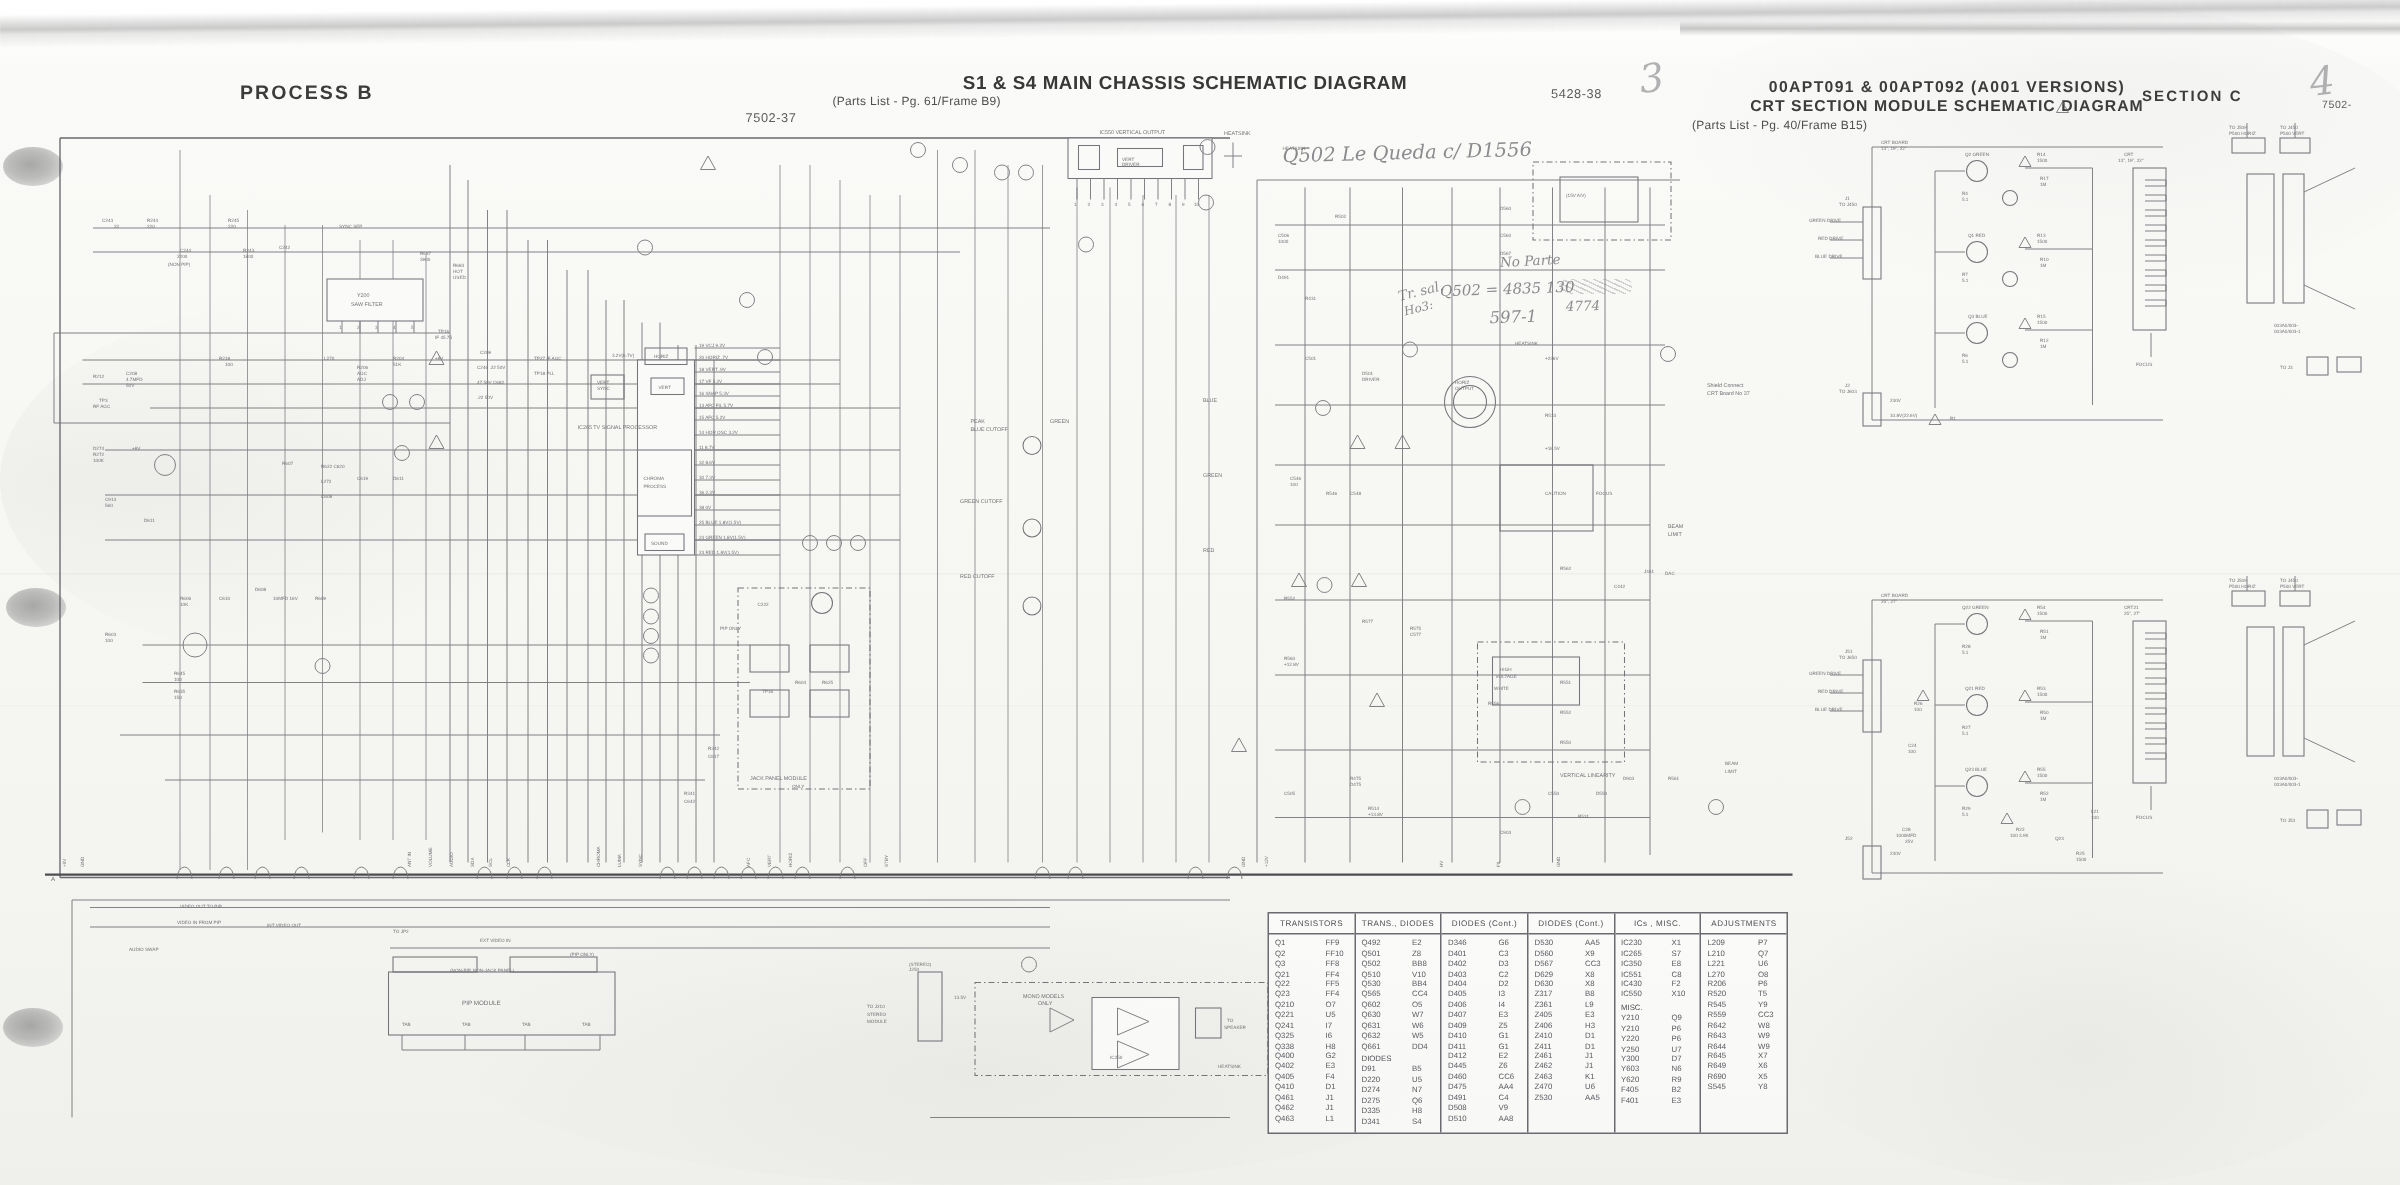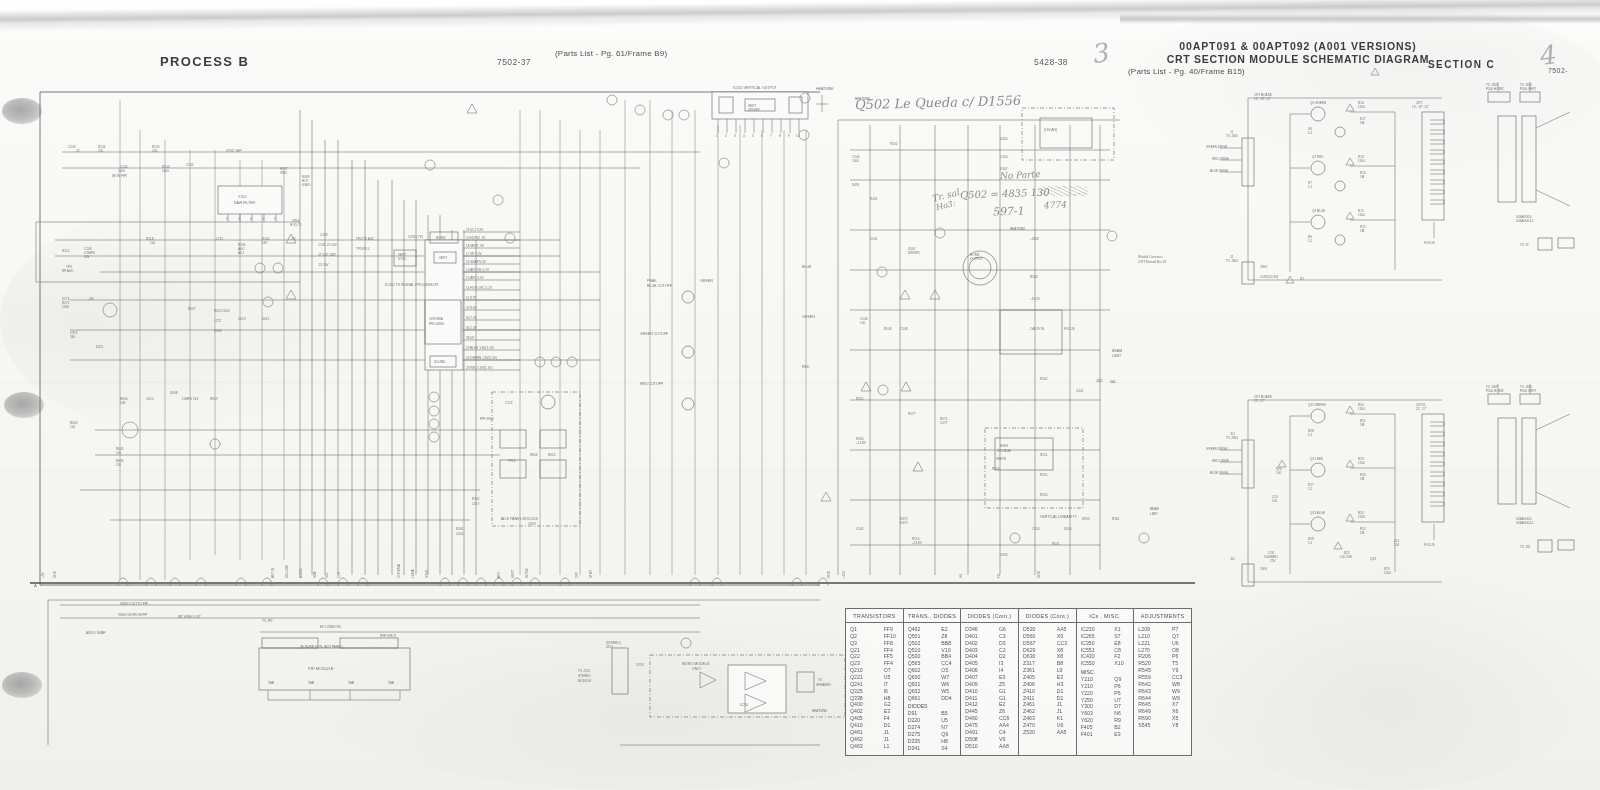--- a/index.html
+++ b/index.html
@@ -93,30 +93,31 @@
   <div class="scanline" style="top:470px;opacity:.6;"></div>
 
   <div id="torn"></div>
   <div id="torn2"></div>
 
   <div class="punch" style="left:2px;top:98px;"></div>
   <div class="punch" style="left:4px;top:392px;"></div>
   <div class="punch" style="left:2px;top:672px;"></div>
 
   <div class="hdr hdr-section" style="left:160px;top:54px;">PROCESS B</div>
-  <div class="hdr hdr-code" style="left:497px;top:57px;">7502-37</div>
+  <div class="hdr hdr-code" style="left:497px;top:73px;">7502-37</div>
 
   <div class="hdr" style="left:555px;top:48px;width:470px;">
+    <div class="hdr-main">S1 &amp; S4 MAIN CHASSIS SCHEMATIC DIAGRAM</div>
     <div class="hdr-sub">(Parts List - Pg. 61/Frame  B9)</div>
   </div>
 
   <div class="hdr hdr-code" style="left:1034px;top:57px;">5428-38</div>
   <div class="hand hand-pg" style="left:1093px;top:38px;">3</div>
 
-  <div class="hdr hdr-right" style="left:1128px;top:40px;width:340px;">
+  <div class="hdr hdr-right" style="left:1128px;top:52px;width:340px;">
     <div>00APT091 &amp; 00APT092 (A001 VERSIONS)</div>
     <div class="l2">CRT SECTION MODULE SCHEMATIC DIAGRAM</div>
     <div class="hdr-sub">(Parts List - Pg. 40/Frame B15)</div>
   </div>
 
   <div class="hdr hdr-section" style="left:1428px;top:59px;font-size:10px;">SECTION C</div>
   <div class="hand hand-pg" style="left:1540px;top:40px;">4</div>
   <div class="hdr hdr-code" style="left:1548px;top:67px;font-size:7px;">7502-</div>
 
   <svg id="svg-left" width="1130" height="790" viewBox="0 0 1130 790">

